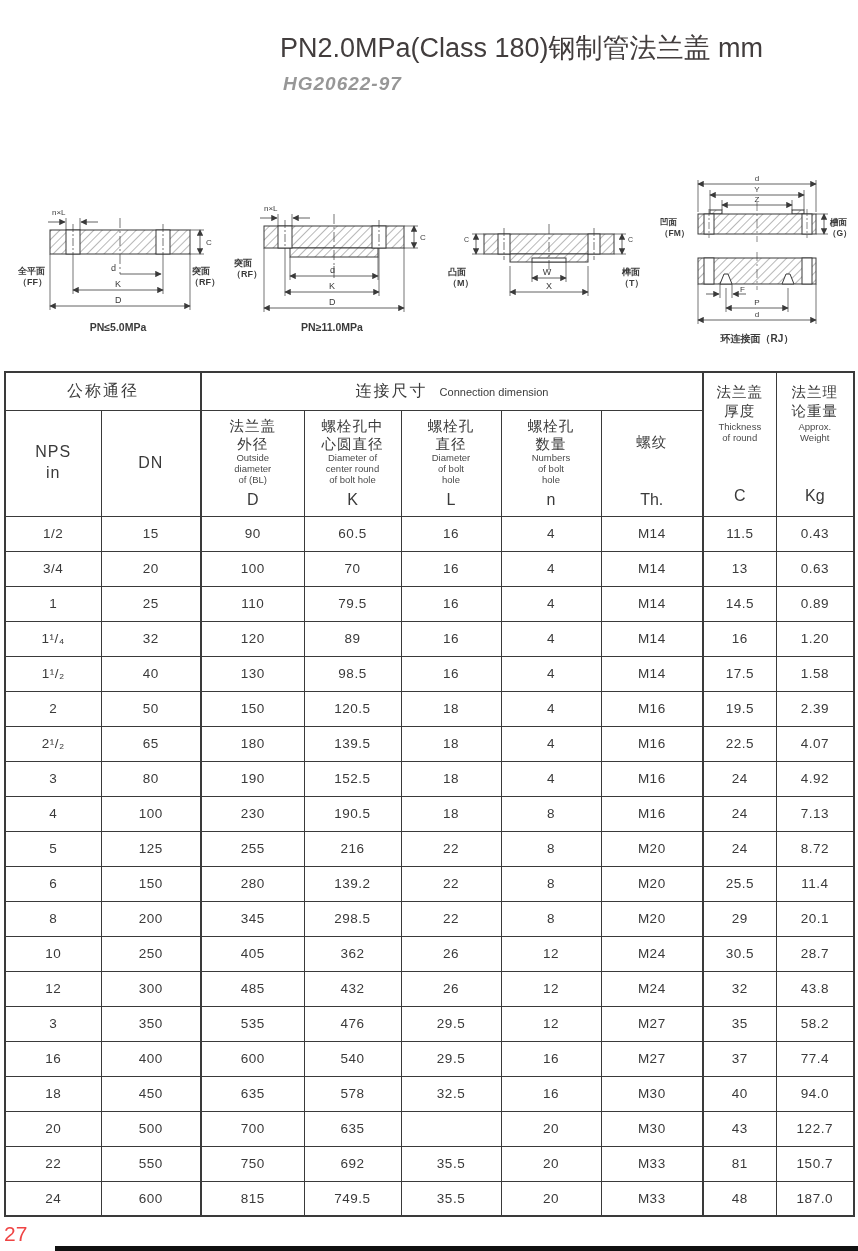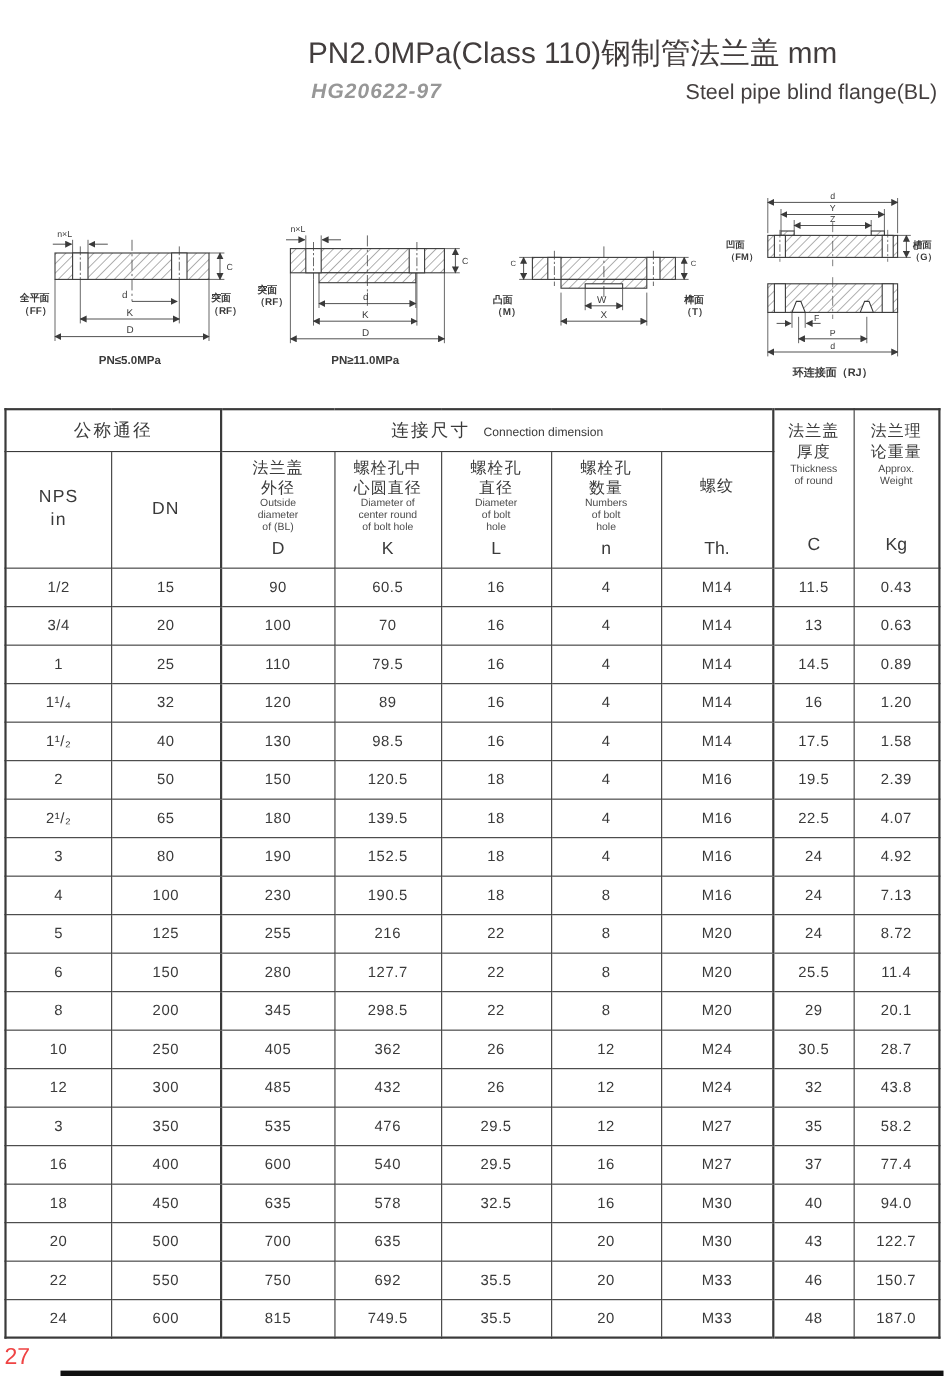--- a/index.html
+++ b/index.html
@@ -43,23 +43,22 @@
 
   
   .page-num { position:absolute; left:4px; top:1222px; font-size:21px; color:#ef4444; }
   .foot-bar { position:absolute; left:55px; top:1246px; width:803px; height:5px; background:#111; }
 </style>
 </head>
 <body>
 
 <div class="page">
 
-  <div class="doc-title">PN2.0MPa(Class 110)钢制管法兰盖 mm</div>
+  <div class="doc-title">PN2.0MPa(Class 180)钢制管法兰盖 mm</div>
   <div class="std-code">HG20622-97</div>
-  <div class="sub-en">Steel pipe blind flange(BL)</div>
 
   <div class="drw" style="left:18px; top:178px;">
     <svg width="200" height="162" viewBox="0 0 200 162">
       <defs>
         <pattern id="hatch" width="6" height="6" patternUnits="userSpaceOnUse" patternTransform="rotate(45)">
           <rect width="6" height="6" fill="#ffffff"></rect>
           <line x1="0" y1="0" x2="0" y2="6" stroke="#7d7d7d" stroke-width="1.1"></line>
         </pattern>
         <marker id="ar" viewBox="0 0 10 10" refX="9" refY="5" markerWidth="8" markerHeight="8" orient="auto-start-reverse">
           <path d="M0,0 L10,5 L0,10 z" fill="#3a3a3a"></path>
@@ -425,21 +424,21 @@
           <td>22</td>
           <td>8</td>
           <td>M20</td>
           <td class="thickL">24</td>
           <td>8.72</td>
         </tr>
         <tr>
           <td>6</td>
           <td>150</td>
           <td class="thickL">280</td>
-          <td>127.7</td>
+          <td>139.2</td>
           <td>22</td>
           <td>8</td>
           <td>M20</td>
           <td class="thickL">25.5</td>
           <td>11.4</td>
         </tr>
         <tr>
           <td>8</td>
           <td>200</td>
           <td class="thickL">345</td>
@@ -517,21 +516,21 @@
           <td>122.7</td>
         </tr>
         <tr>
           <td>22</td>
           <td>550</td>
           <td class="thickL">750</td>
           <td>692</td>
           <td>35.5</td>
           <td>20</td>
           <td>M33</td>
-          <td class="thickL">46</td>
+          <td class="thickL">81</td>
           <td>150.7</td>
         </tr>
         <tr>
           <td>24</td>
           <td>600</td>
           <td class="thickL">815</td>
           <td>749.5</td>
           <td>35.5</td>
           <td>20</td>
           <td>M33</td>

